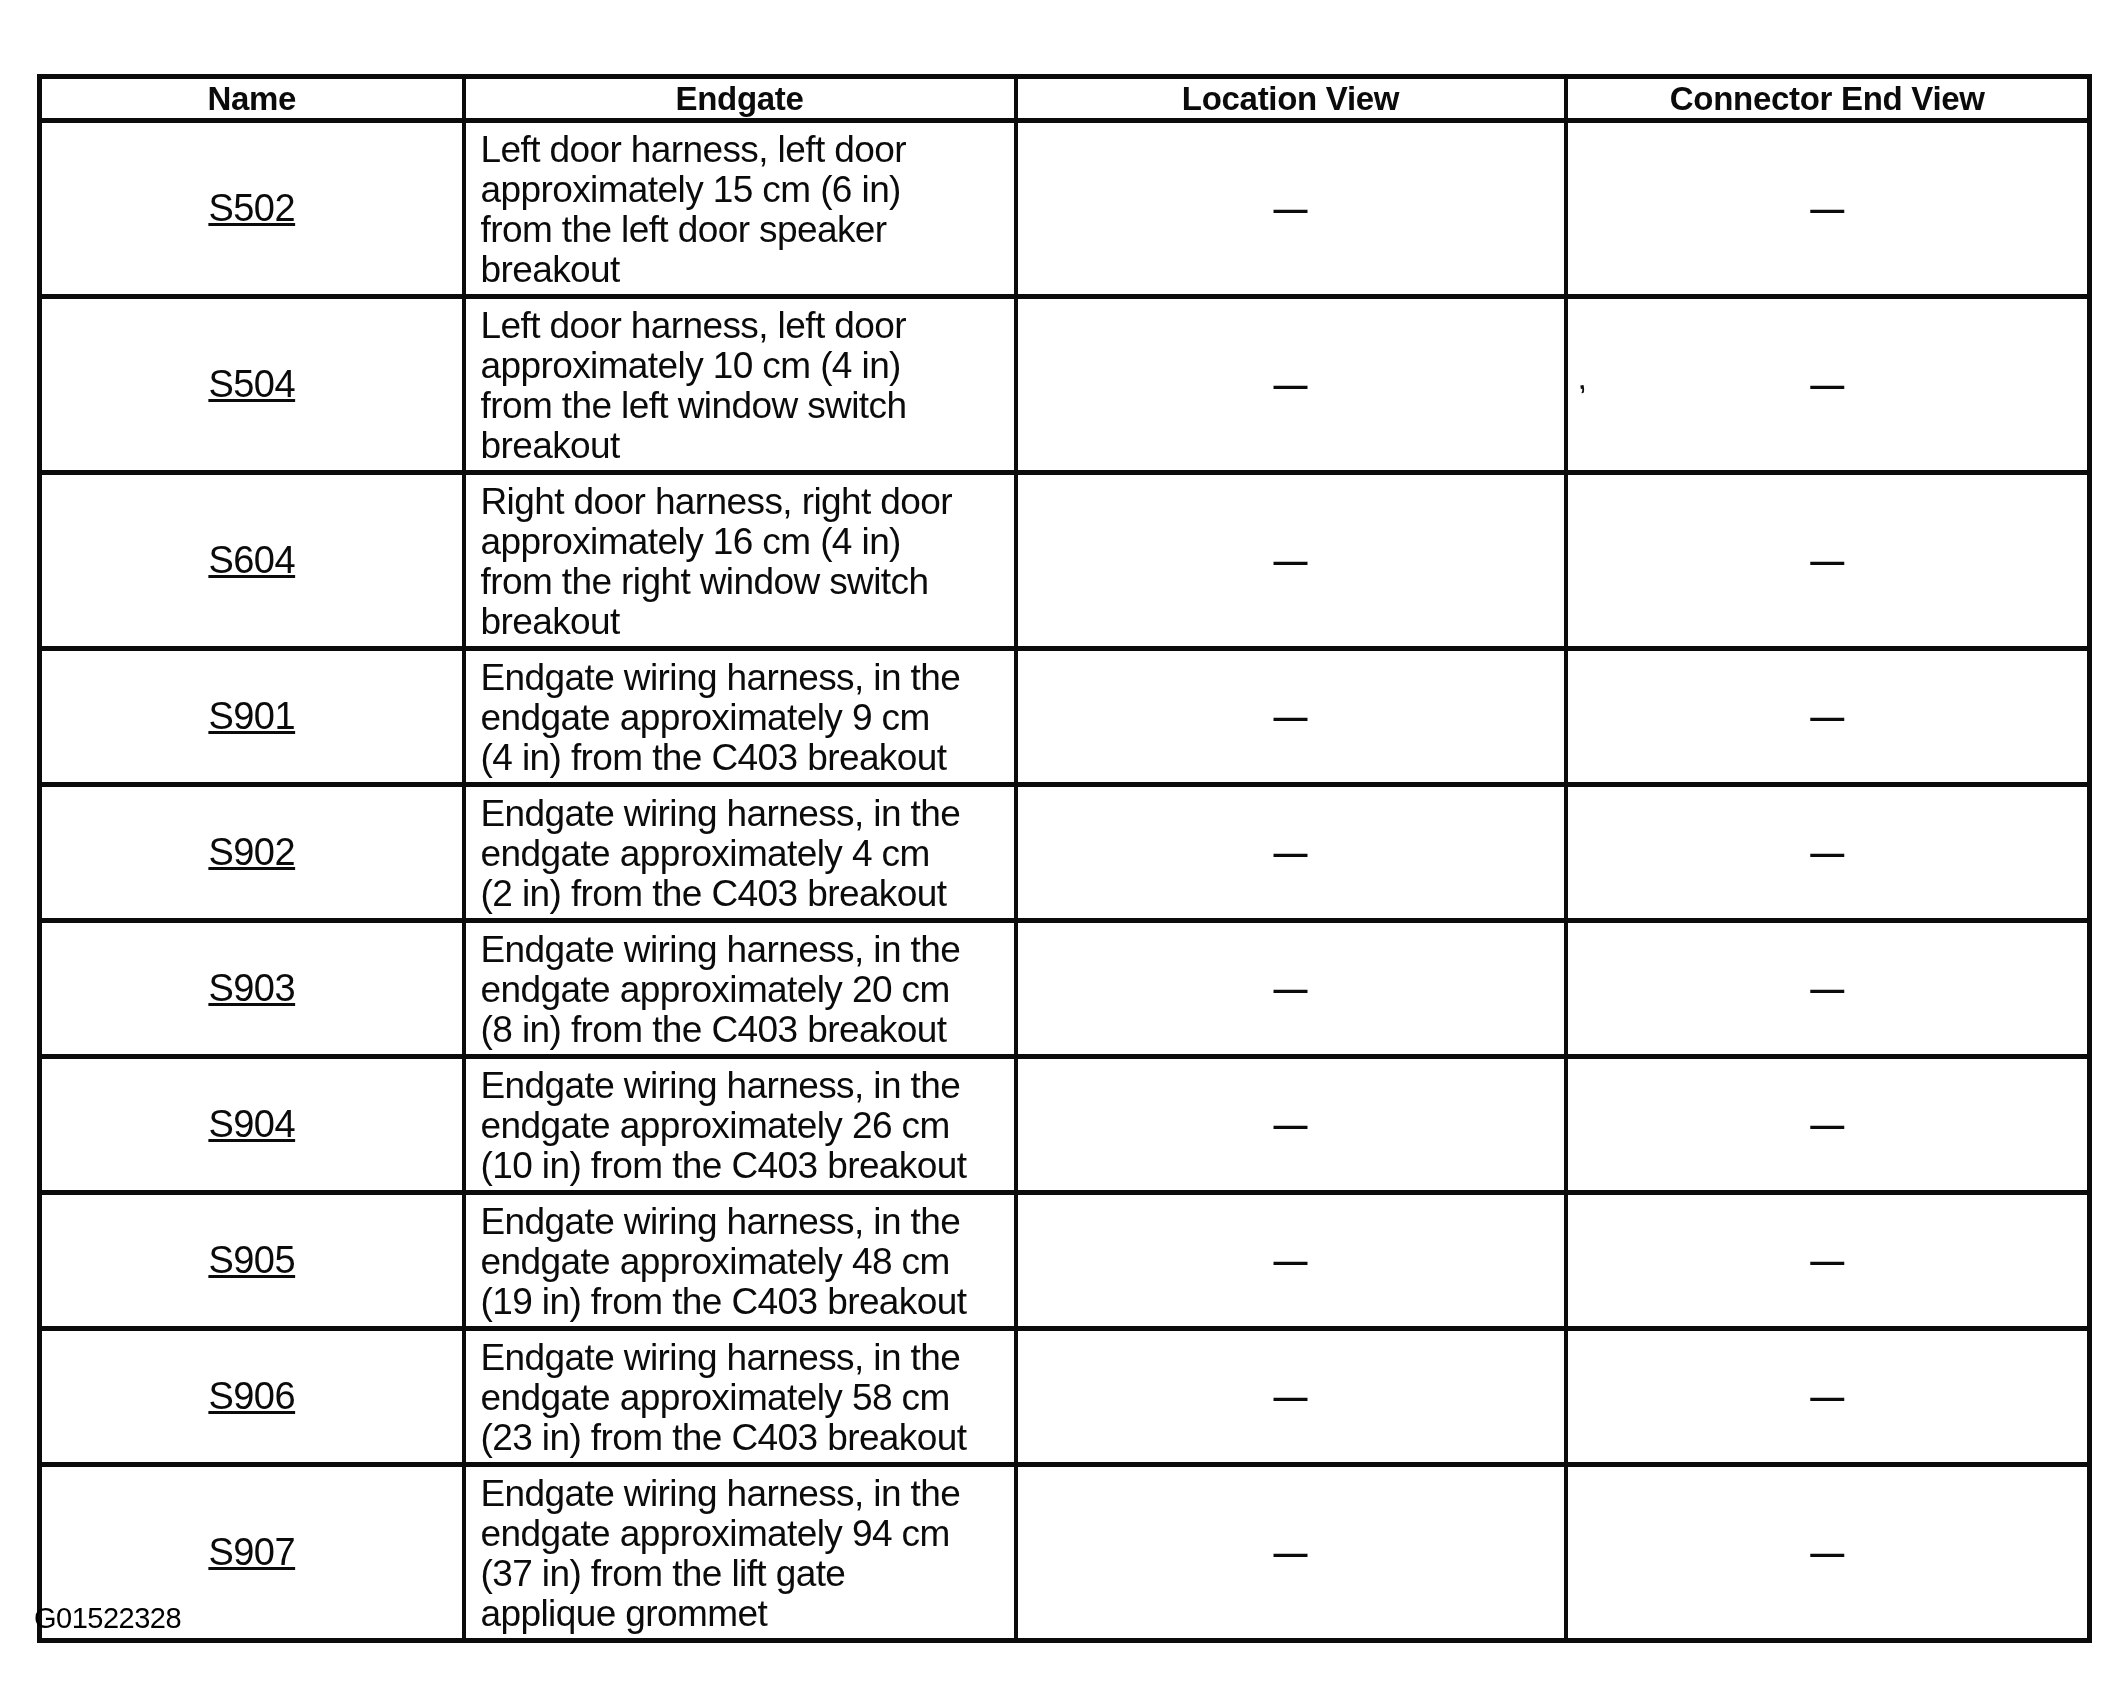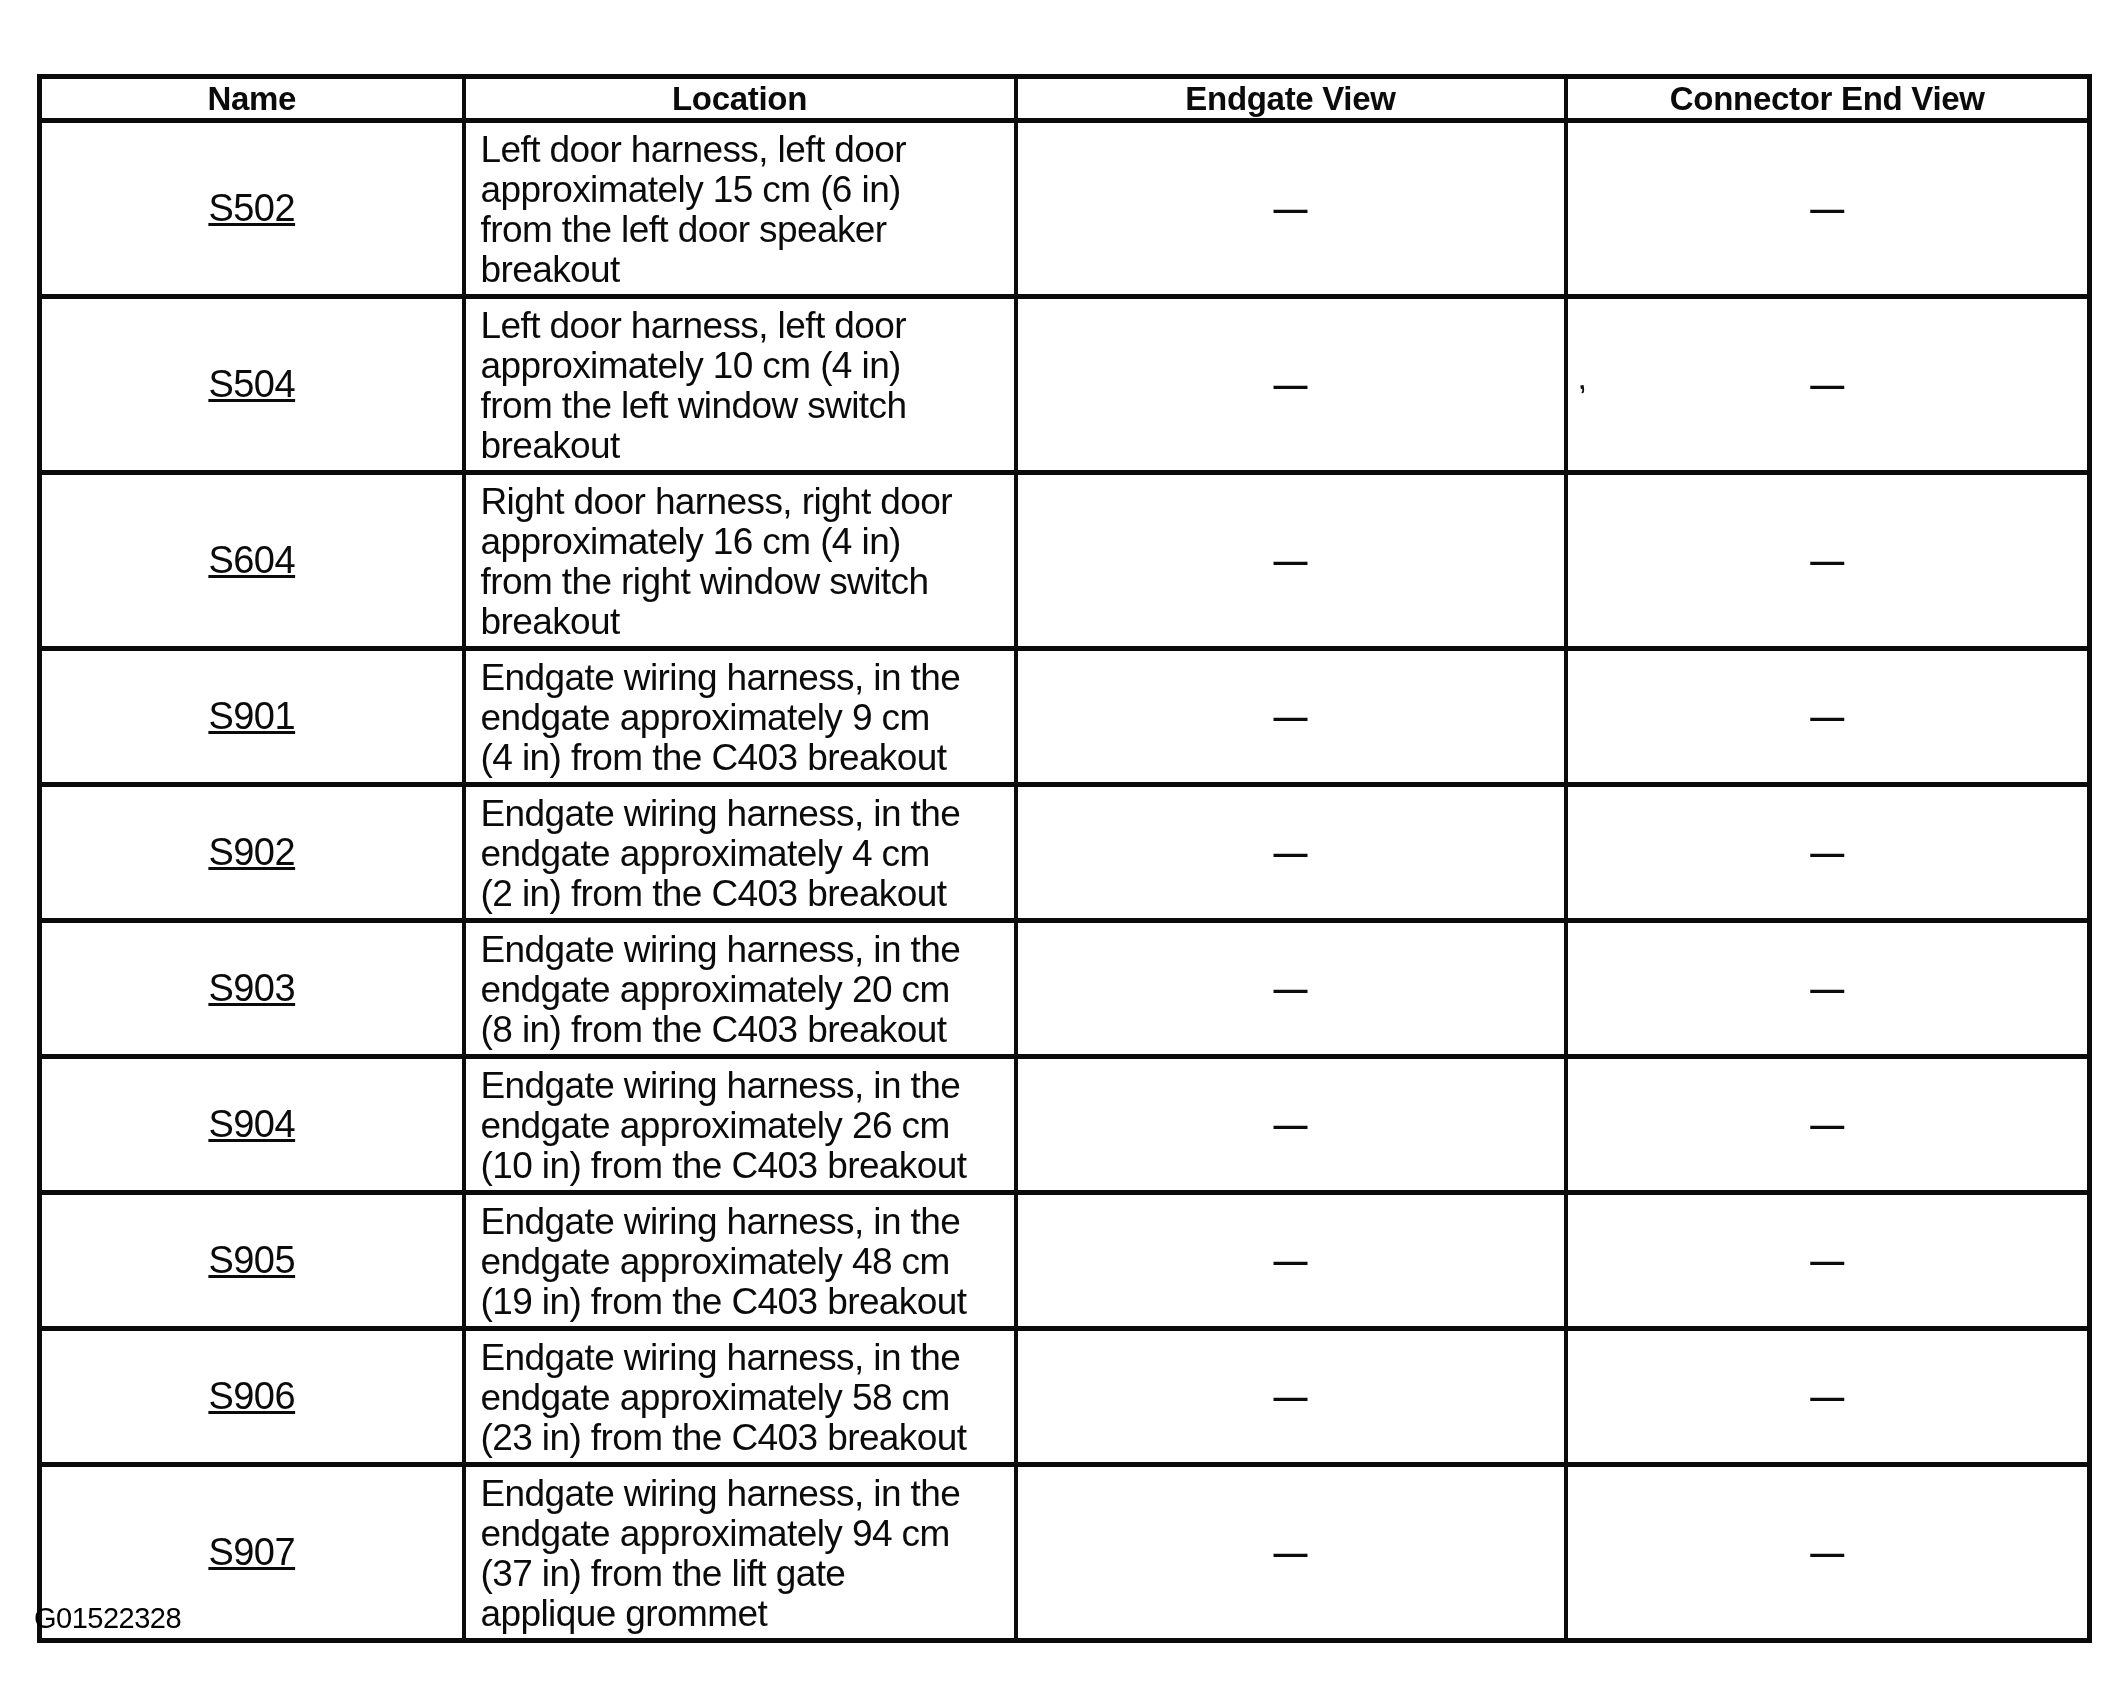--- a/index.html
+++ b/index.html
@@ -101,22 +101,22 @@
   <table class="splice-table">
     <colgroup>
       <col style="width:424px">
       <col style="width:552px">
       <col style="width:550px">
       <col style="width:524px">
     </colgroup>
     <tbody>
       <tr style="height:39px;">
         <th class="col-header">Name</th>
-        <th class="col-header">Location</th>
-        <th class="col-header">Endgate View</th>
+        <th class="col-header">Endgate</th>
+        <th class="col-header">Location View</th>
         <th class="col-header">Connector End View</th>
       </tr>
 
       <tr style="height:173px;">
         <td class="name-cell">S502</td>
         <td class="location-cell">Left door harness, left door
 approximately 15 cm (6 in)
 from the left door speaker
 breakout</td>
         <td class="dash-cell">—</td>

